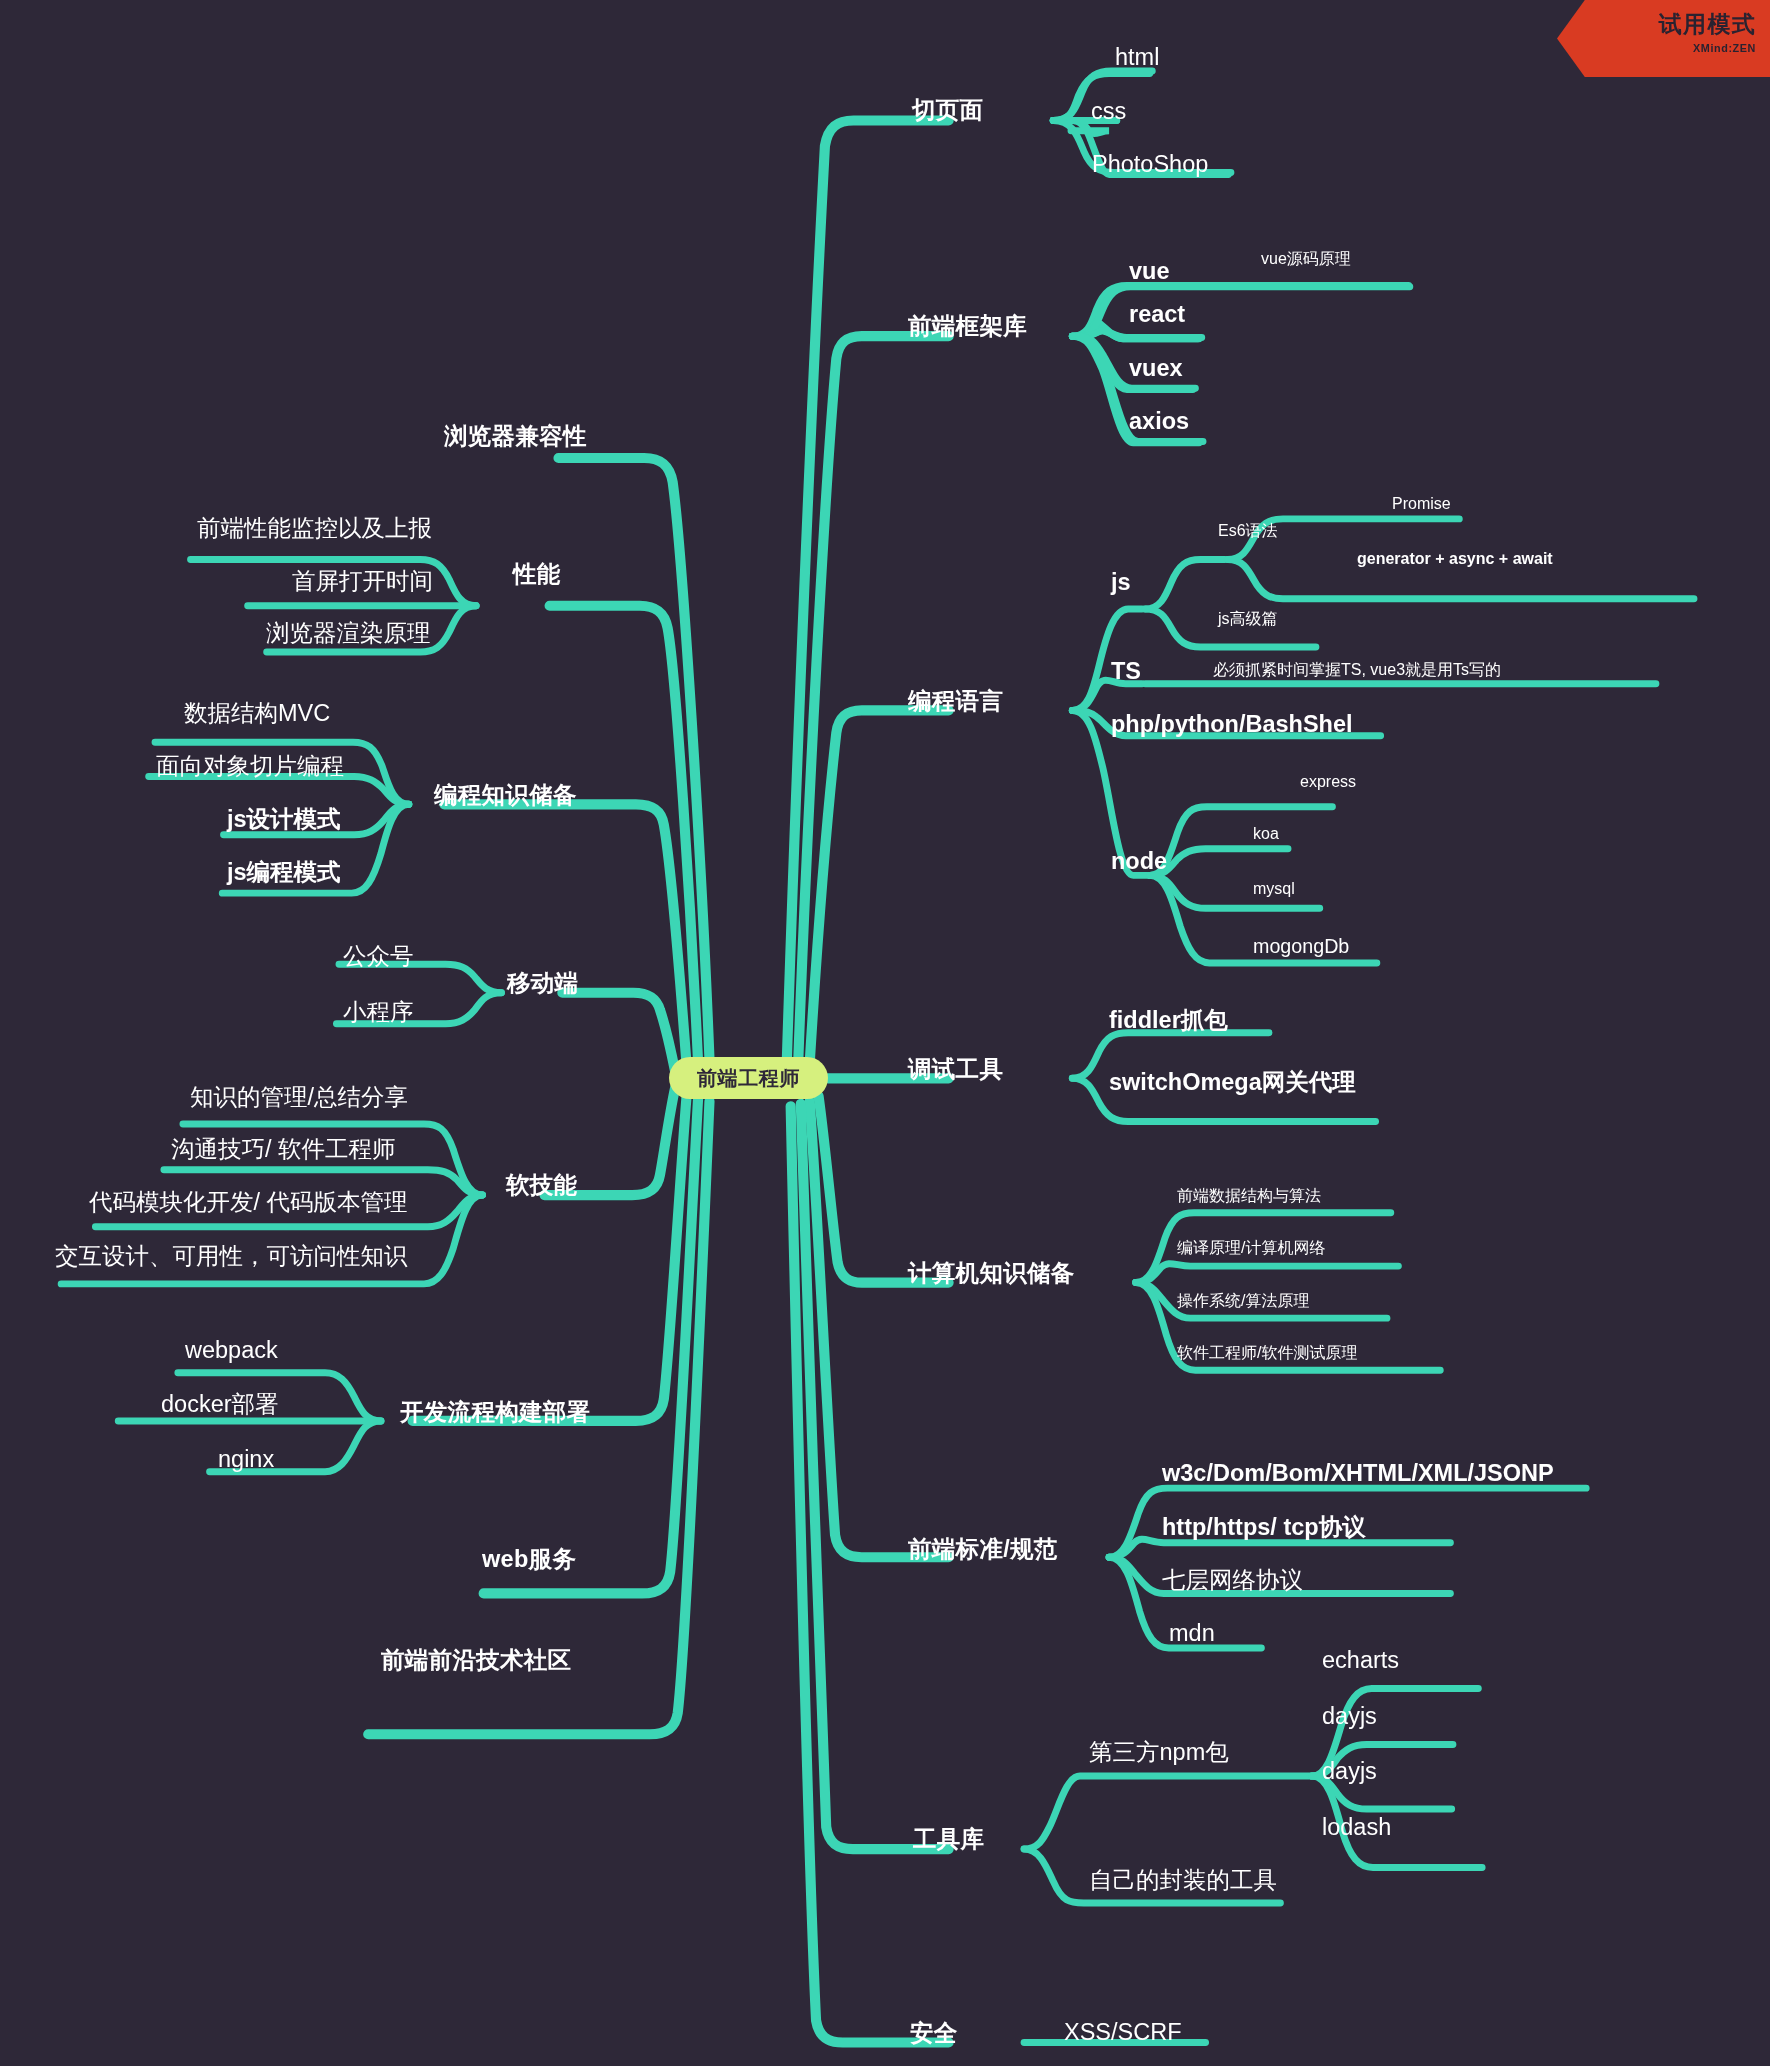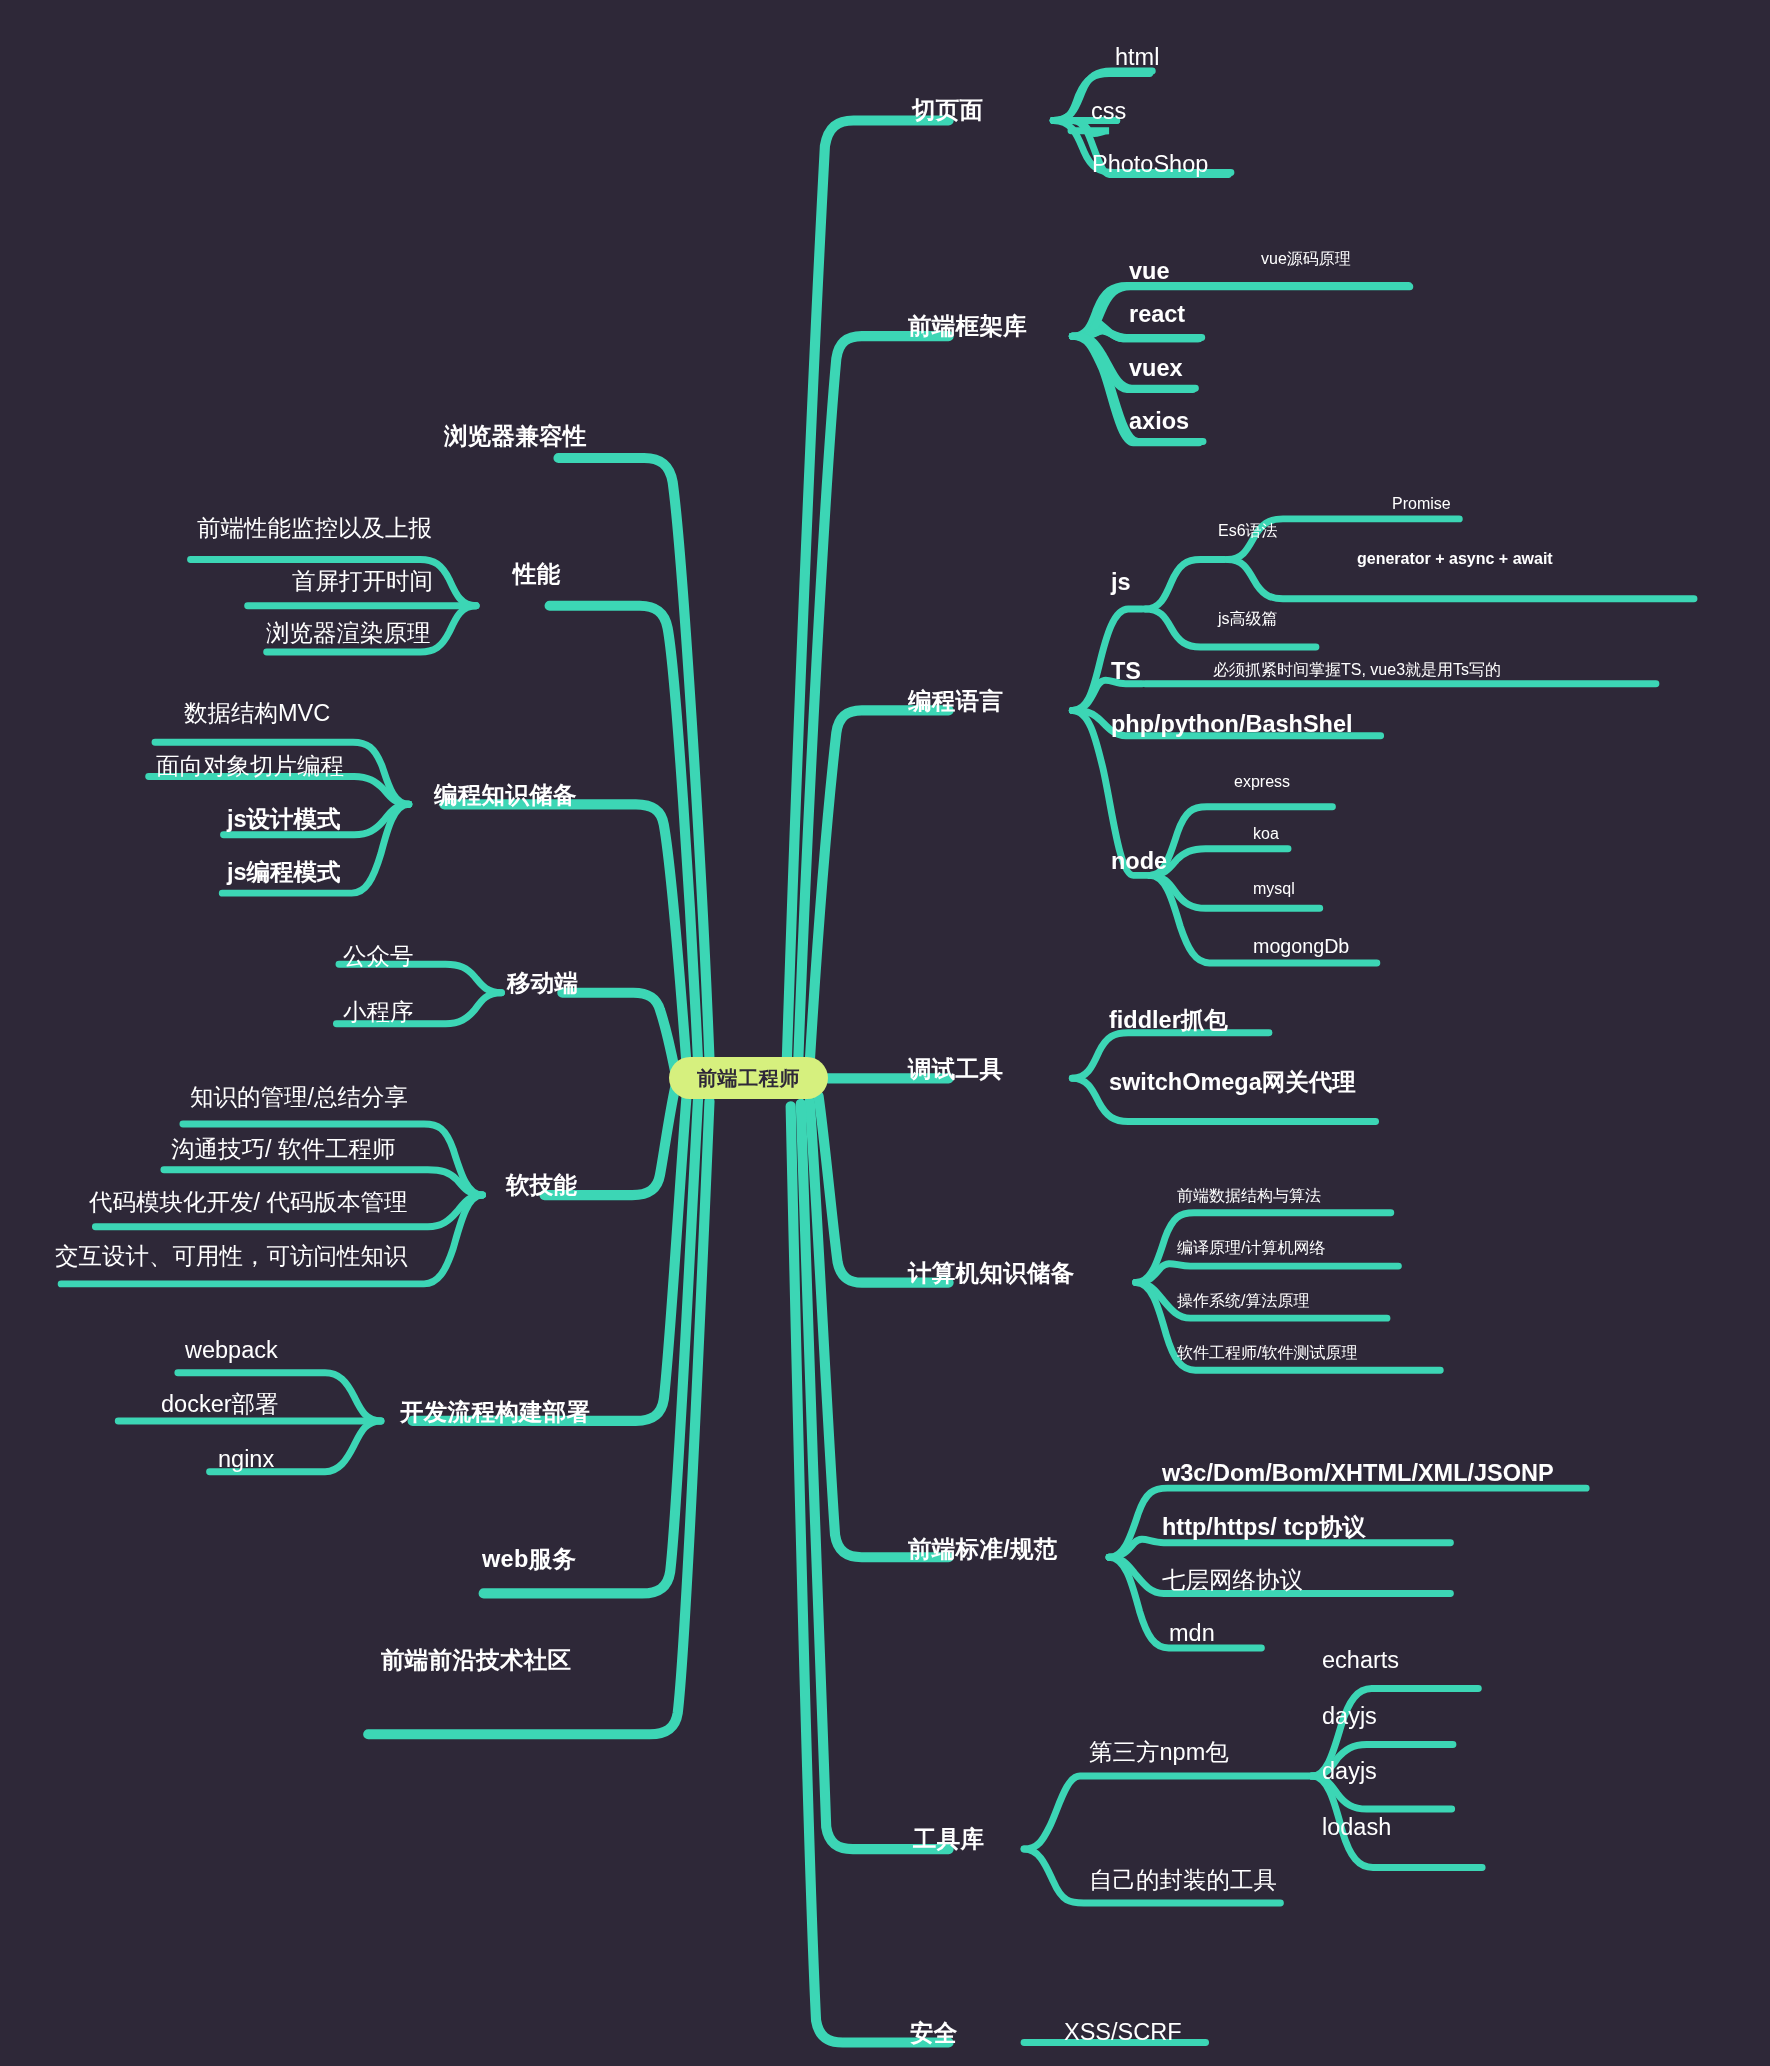--- a/index.html
+++ b/index.html
@@ -231,20 +231,24 @@
       <path d="M600,2240 L186,2240"></path>
       <path d="M600,2240 C576,2240 568,2258 558,2278 C546,2302 534,2320 512,2320 L330,2320"></path>
 
     </g>
   </svg>
 
   <div id="root-node">
     <span>前端工程师</span>
   </div>
 
+  <div id="trial-badge">
+    <span class="badge-title">试用模式</span>
+    <span class="badge-sub">XMind:ZEN</span>
+  </div>
 
   <div class="node lvl1" style="left:912px;top:99px;">切页面</div>
   <div class="node lvl2" style="left:1091px;top:46px;margin-left:24px;">html</div>
   <div class="node lvl2" style="left:1091px;top:100px;">css</div>
   <div class="node lvl2" style="left:1092px;top:153px;">PhotoShop</div>
 
   <div class="node lvl1" style="left:908px;top:315px;">前端框架库</div>
   <div class="node lvl2 bold" style="left:1129px;top:260px;">vue</div>
   <div class="node lvl3" style="left:1261px;top:251px;">vue源码原理</div>
   <div class="node lvl2 bold" style="left:1129px;top:303px;">react</div>
@@ -254,21 +258,21 @@
   <div class="node lvl1" style="left:908px;top:690px;">编程语言</div>
   <div class="node lvl2 bold" style="left:1111px;top:571px;">js</div>
   <div class="node lvl3" style="left:1218px;top:523px;">Es6语法</div>
   <div class="node lvl3" style="left:1392px;top:496px;">Promise</div>
   <div class="node lvl3 bold" style="left:1357px;top:551px;">generator + async + await</div>
   <div class="node lvl3" style="left:1218px;top:611px;">js高级篇</div>
   <div class="node lvl2 bold" style="left:1111px;top:660px;">TS</div>
   <div class="node lvl3" style="left:1213px;top:662px;">必须抓紧时间掌握TS, vue3就是用Ts写的</div>
   <div class="node lvl2 bold" style="left:1111px;top:713px;">php/python/BashShel</div>
   <div class="node lvl2 bold" style="left:1111px;top:850px;">node</div>
-  <div class="node lvl3" style="left:1234px;top:774px;">express</div>
+  <div class="node lvl3" style="left:1300px;top:774px;">express</div>
   <div class="node lvl3" style="left:1253px;top:826px;">koa</div>
   <div class="node lvl3" style="left:1253px;top:881px;">mysql</div>
   <div class="node lvl3 small" style="left:1253px;top:937px;">mogongDb</div>
 
   <div class="node lvl1" style="left:908px;top:1058px;">调试工具</div>
   <div class="node lvl2 bold" style="left:1109px;top:1009px;">fiddler抓包</div>
   <div class="node lvl2 bold" style="left:1109px;top:1071px;">switchOmega网关代理</div>
 
   <div class="node lvl1" style="left:908px;top:1262px;">计算机知识储备</div>
   <div class="node lvl3" style="left:1177px;top:1188px;">前端数据结构与算法</div>

